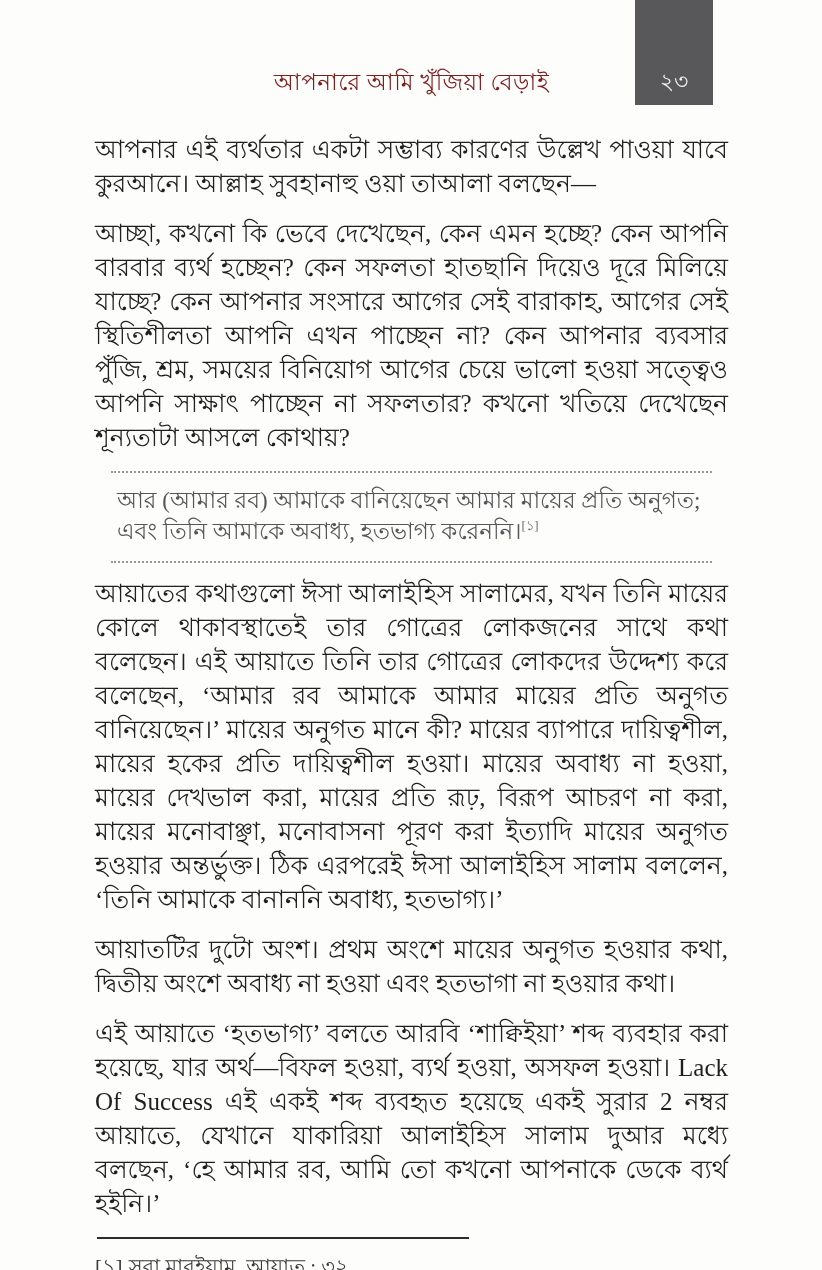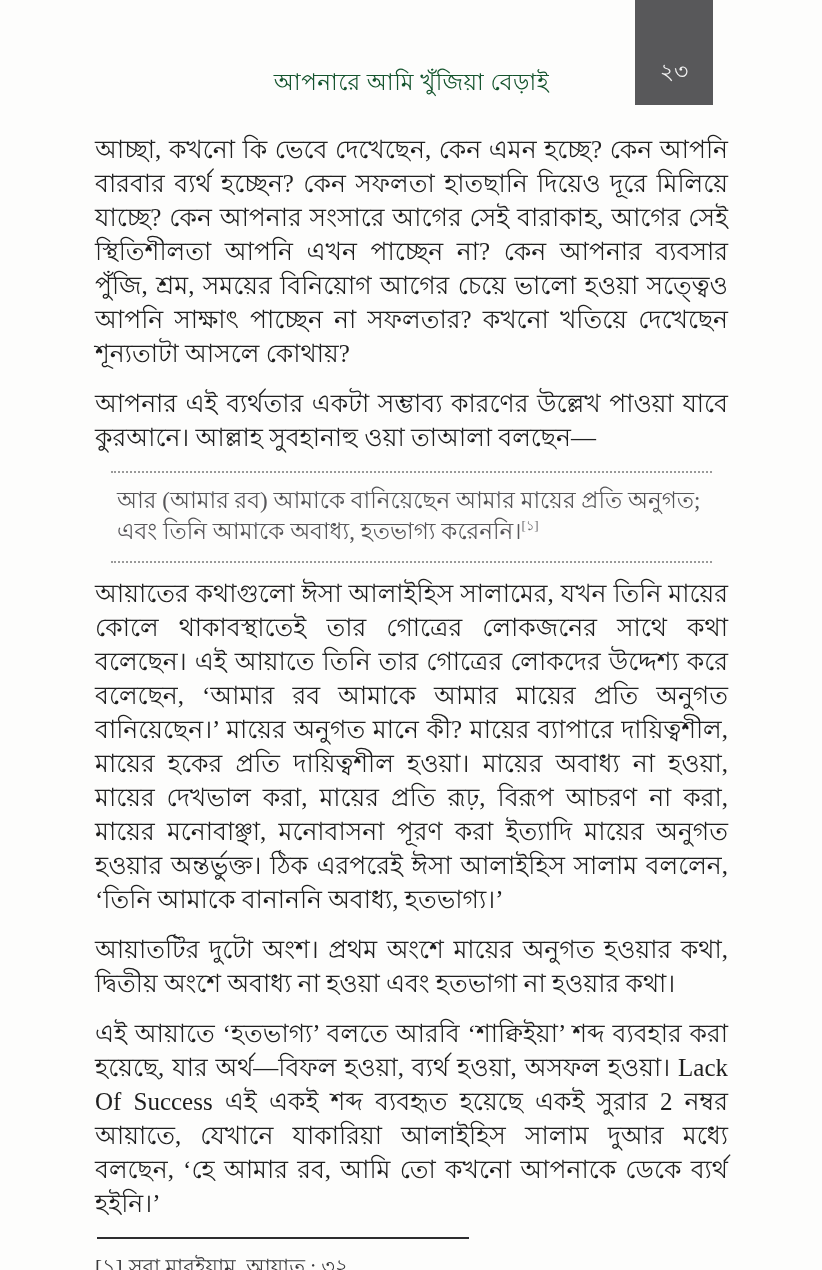--- a/index.html
+++ b/index.html
@@ -17,37 +17,37 @@
   .page-number-badge {
     position: absolute;
     left: 635px;
     top: 0;
     width: 78px;
     height: 105px;
     background: #58585a;
     display: flex;
     align-items: flex-end;
     justify-content: center;
-    padding-bottom: 22px;
+    padding-bottom: 12px;
     box-sizing: border-box;
   }
   .page-number-badge .num {
     color: #f4f4f4;
     font-size: 22px;
     line-height: 1;
   }
   
   .running-head {
     position: absolute;
     left: 95px;
     top: 64px;
     width: 633px;
     text-align: center;
     font-size: 23px;
-    color: #14532d;
+    color: #7f1d1d;
     letter-spacing: 0.5px;
   }
   
   .content {
     position: absolute;
     left: 95px;
     top: 133px;
     width: 633px;
   }
   .content p.body-para {
@@ -94,23 +94,23 @@
 <div class="page">
 
   <div class="page-number-badge" style="background: rgb(88, 88, 90);">
     <span class="num">২৩</span>
   </div>
 
   <div class="running-head">আপনারে আমি খুঁজিয়া বেড়াই</div>
 
   <div class="content">
 
+    <p class="body-para">আপনার এই ব্যর্থতার একটা সম্ভাব্য কারণের উল্লেখ পাওয়া যাবে কুরআনে। আল্লাহ সুবহানাহু ওয়া তাআলা বলছেন—</p>
+
     <p class="body-para">আচ্ছা, কখনো কি ভেবে দেখেছেন, কেন এমন হচ্ছে? কেন আপনি বারবার ব্যর্থ হচ্ছেন? কেন সফলতা হাতছানি দিয়েও দূরে মিলিয়ে যাচ্ছে? কেন আপনার সংসারে আগের সেই বারাকাহ, আগের সেই স্থিতিশীলতা আপনি এখন পাচ্ছেন না? কেন আপনার ব্যবসার পুঁজি, শ্রম, সময়ের বিনিয়োগ আগের চেয়ে ভালো হওয়া সত্ত্বেও আপনি সাক্ষাৎ পাচ্ছেন না সফলতার? কখনো খতিয়ে দেখেছেন শূন্যতাটা আসলে কোথায়?</p>
-
-    <p class="body-para">আপনার এই ব্যর্থতার একটা সম্ভাব্য কারণের উল্লেখ পাওয়া যাবে কুরআনে। আল্লাহ সুবহানাহু ওয়া তাআলা বলছেন—</p>
 
     <div class="quote-block">
       <span>আর (আমার রব) আমাকে বানিয়েছেন আমার মায়ের প্রতি অনুগত; এবং তিনি আমাকে অবাধ্য, হতভাগ্য করেননি।</span><sup class="fn-ref">[১]</sup>
     </div>
 
     <p class="body-para">আয়াতের কথাগুলো ঈসা আলাইহিস সালামের, যখন তিনি মায়ের কোলে থাকাবস্থাতেই তার গোত্রের লোকজনের সাথে কথা বলেছেন। এই আয়াতে তিনি তার গোত্রের লোকদের উদ্দেশ্য করে বলেছেন, ‘আমার রব আমাকে আমার মায়ের প্রতি অনুগত বানিয়েছেন।’ মায়ের অনুগত মানে কী? মায়ের ব্যাপারে দায়িত্বশীল, মায়ের হকের প্রতি দায়িত্বশীল হওয়া। মায়ের অবাধ্য না হওয়া, মায়ের দেখভাল করা, মায়ের প্রতি রূঢ়, বিরূপ আচরণ না করা, মায়ের মনোবাঞ্ছা, মনোবাসনা পূরণ করা ইত্যাদি মায়ের অনুগত হওয়ার অন্তর্ভুক্ত। ঠিক এরপরেই ঈসা আলাইহিস সালাম বললেন, ‘তিনি আমাকে বানাননি অবাধ্য, হতভাগ্য।’</p>
 
     <p class="body-para">আয়াতটির দুটো অংশ। প্রথম অংশে মায়ের অনুগত হওয়ার কথা, দ্বিতীয় অংশে অবাধ্য না হওয়া এবং হতভাগা না হওয়ার কথা।</p>
 
     <p class="body-para">এই আয়াতে ‘হতভাগ্য’ বলতে আরবি ‘শাক্বিইয়া’ শব্দ ব্যবহার করা হয়েছে, যার অর্থ—বিফল হওয়া, ব্যর্থ হওয়া, অসফল হওয়া। Lack Of Success এই একই শব্দ ব্যবহৃত হয়েছে একই সুরার 2 নম্বর আয়াতে, যেখানে যাকারিয়া আলাইহিস সালাম দুআর মধ্যে বলছেন, ‘হে আমার রব, আমি তো কখনো আপনাকে ডেকে ব্যর্থ হইনি।’</p>

